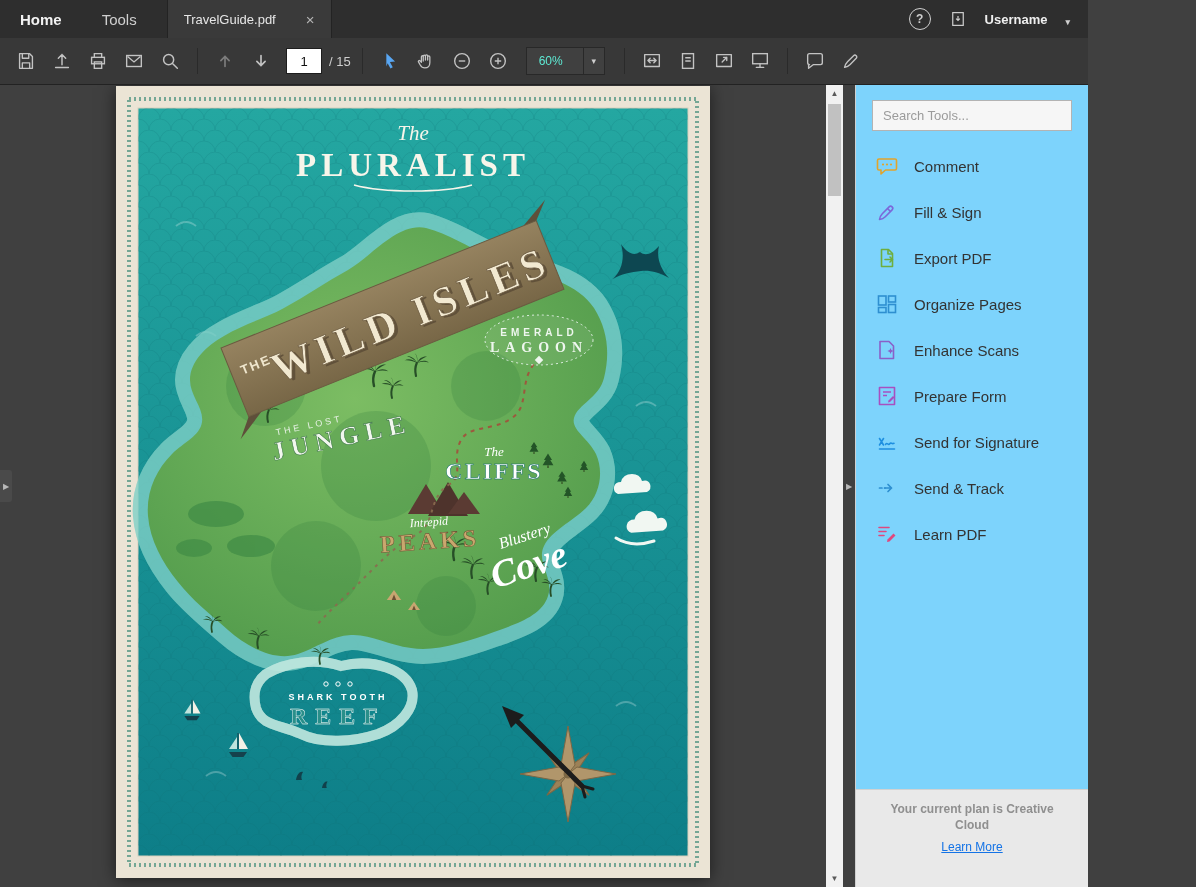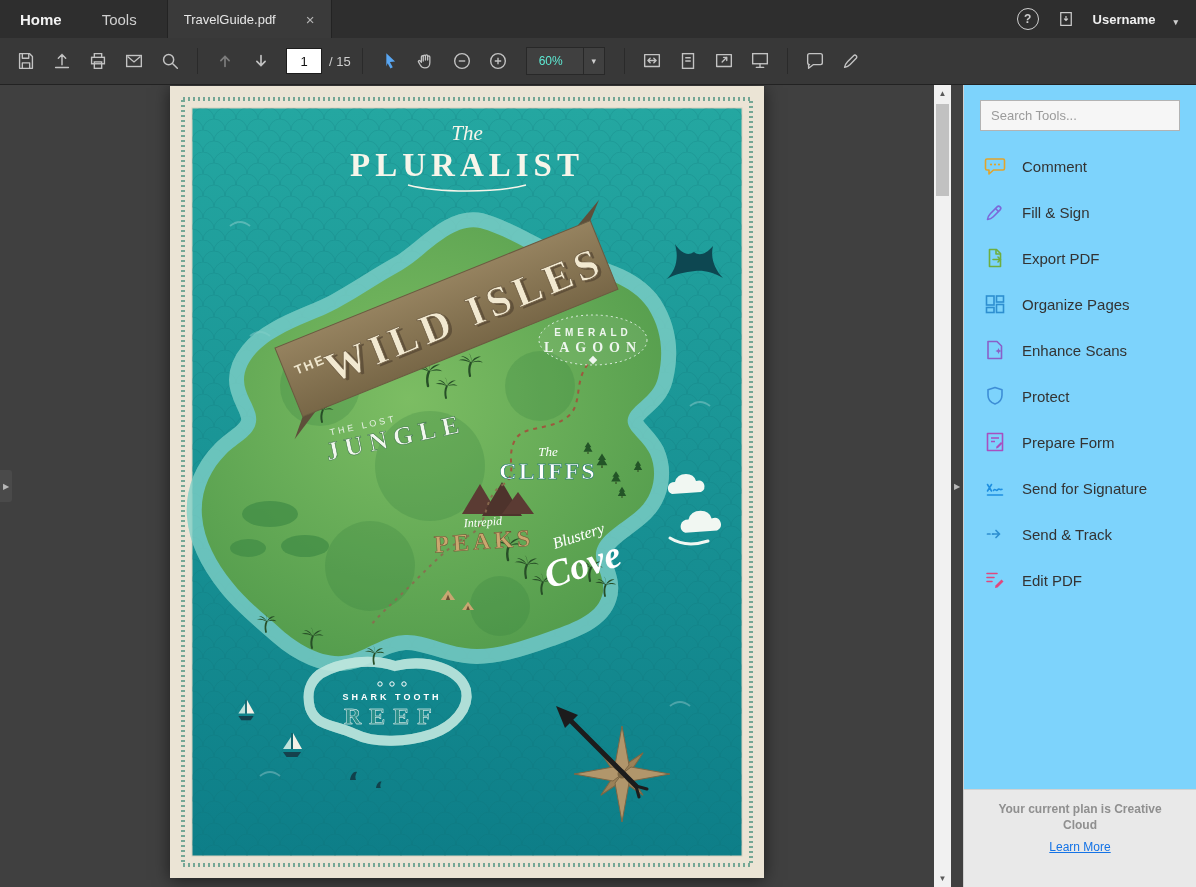--- a/index.html
+++ b/index.html
@@ -1,16 +1,16 @@
 <!DOCTYPE html>
 <html><head>
 <meta charset="utf-8">
 <style>
   html,body{margin:0;padding:0;background:#404040;font-family:"Liberation Sans",sans-serif;}
-  #app{width:1196px;height:887px;display:flex;flex-direction:column;overflow:hidden;position:relative;}
+  #app{width:1088px;height:887px;display:flex;flex-direction:column;overflow:hidden;position:relative;}
 
   
   .titlebar{flex:0 0 38px;background:#2e2e2e;display:flex;align-items:stretch;color:#d8d8d8;}
   .tb-tab{padding:0 20px;display:flex;align-items:center;font-size:15px;cursor:default;}
   .tb-tab.home{font-weight:bold;color:#f2f2f2;}
   .tb-tab.tools{color:#cfcfcf;}
   .doc-tab{margin-left:10px;background:#3a3a3a;border-left:1px solid #232323;border-right:1px solid #232323;display:flex;align-items:center;gap:30px;padding:0 16px;font-size:13px;color:#e6e6e6;}
   .doc-close{color:#b5b5b5;font-size:15px;line-height:1;}
   .tb-right{margin-left:auto;display:flex;align-items:center;gap:18px;padding-right:18px;}
   .help-circle{width:20px;height:20px;border:1.6px solid #cfcfcf;border-radius:50%;display:flex;align-items:center;justify-content:center;font-size:12px;color:#cfcfcf;font-weight:bold;}
@@ -481,28 +481,20 @@
         <div class="tool-item">
           <span class="tool-icon" style="color: rgb(138, 95, 200);">
             <svg width="24" height="24" viewBox="0 0 24 24" fill="none" stroke="currentColor" stroke-width="1.6" stroke-linejoin="round">
                 <path d="M5 3.5h9l4.5 4.5v12.5H5z"></path>
                 <path d="M15.5 10l.9 2.1 2.1.9-2.1.9-.9 2.1-.9-2.1-2.1-.9 2.1-.9z" fill="currentColor" stroke="none"></path>
               </svg>
           </span>
           <span>Enhance Scans</span>
         </div>
 
-        <div class="tool-item">
-          <span class="tool-icon" style="color: rgb(62, 142, 214);">
-            <svg width="24" height="24" viewBox="0 0 24 24" fill="none" stroke="currentColor" stroke-width="1.6" stroke-linejoin="round">
-                <path d="M12 3.5l7 2.3v5.4c0 4.4-2.9 7.4-7 8.8-4.1-1.4-7-4.4-7-8.8V5.8z"></path>
-              </svg>
-          </span>
-          <span>Protect</span>
-        </div>
 
         <div class="tool-item">
           <span class="tool-icon" style="color: rgb(168, 79, 192);">
             <svg width="24" height="24" viewBox="0 0 24 24" fill="none" stroke="currentColor" stroke-width="1.6" stroke-linejoin="round">
                 <rect x="4.5" y="3.5" width="15" height="17"></rect>
                 <path d="M8 8h8M8 11.5h4"></path>
                 <path d="M13.5 16.5l4.5-4.5 1.5 1.5-4.5 4.5-2 .5z" fill="currentColor" stroke="none"></path>
               </svg>
           </span>
           <span>Prepare Form</span>
@@ -529,21 +521,21 @@
           <span>Send &amp; Track</span>
         </div>
 
         <div class="tool-item">
           <span class="tool-icon" style="color: rgb(224, 72, 126);">
             <svg width="24" height="24" viewBox="0 0 24 24" fill="none" stroke="currentColor" stroke-width="1.6" stroke-linecap="round">
                 <path d="M4 5.5h10M4 9.5h7M4 13.5h5"></path>
                 <path d="M12.5 17.5l6-6 2 2-6 6-2.5.5z" fill="currentColor" stroke="none"></path>
               </svg>
           </span>
-          <span>Edit PDF</span>
+          <span>Learn PDF</span>
         </div>
 
 
       </div>
 
       <div class="plan-box">
         <div class="plan-text">Your current plan is Creative Cloud</div>
         <a class="learn-more" href="#" style="color: rgb(20, 115, 230);">Learn More</a>
       </div>
     </div>

